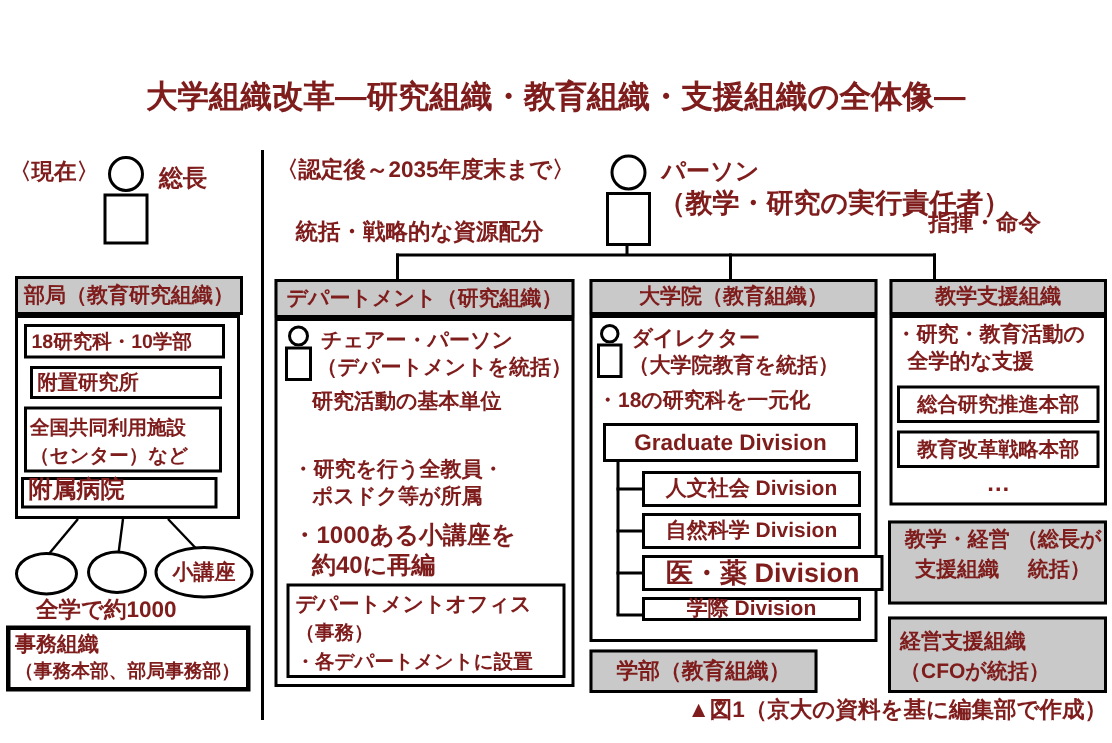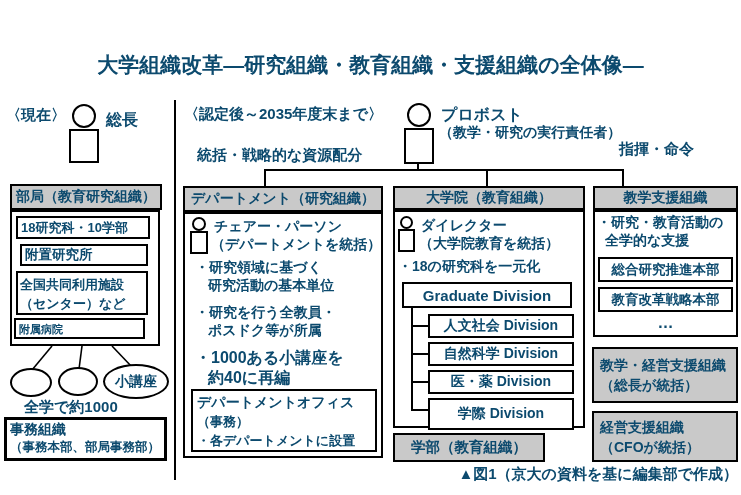--- a/index.html
+++ b/index.html
@@ -1,17 +1,17 @@
 <!DOCTYPE html>
 <html><head>
 <meta charset="utf-8">
 <style>
   *{box-sizing:border-box;margin:0;padding:0}
   body{margin:0;background:#fff}
-  #page{position:relative;width:741px;height:495px;background:#fff;color:#0c4a6e;
+  #page{position:relative;width:741px;height:495px;background:#fff;color:#7f1d1d;
         font-family:"Liberation Sans","DejaVu Sans",sans-serif;font-weight:bold;overflow:hidden}
   .ln{position:absolute;background:#000}
   .hdr{position:absolute;background:#c9c9c9;border:2px solid #000;display:flex;align-items:center;justify-content:center;text-align:center}
   .box{position:absolute;background:#fff;border:2px solid #000}
   .cbox{display:flex;align-items:center;justify-content:center;text-align:center}
   .lbox{display:flex;align-items:flex-end;padding-left:3px}
   .oval{position:absolute;border:2px solid #000;border-radius:50%;background:#fff;display:flex;align-items:center;justify-content:center}
   .txt{position:absolute;white-space:nowrap;line-height:1.26}
   .head{position:absolute;border:2px solid #000;border-radius:50%;background:#fff}
   .torso{position:absolute;border:2px solid #000;background:#fff}
@@ -32,22 +32,22 @@
   <div class="torso" style="left:69px;top:129px;width:30px;height:34px"></div>
   <div class="txt" style="left:106px;top:110px;font-size:16px">総長</div>
 
   <div class="ln" style="left:174px;top:100px;width:2px;height:380px"></div>
 
   <div class="txt" style="left:184px;top:105px;font-size:15px">〈認定後～2035年度末まで〉</div>
   <div class="txt" style="left:197px;top:146px;font-size:15px">統括・戦略的な資源配分</div>
 
   <div class="head" style="left:407px;top:103px;width:24px;height:24px"></div>
   <div class="torso" style="left:404px;top:128px;width:30px;height:36px"></div>
-  <div class="txt" style="left:441px;top:105px;font-size:16px">プロボスト</div>
-  <div class="txt" style="left:439px;top:124px;font-size:14px">（教学・研究の実行責任者）</div>
+  <div class="txt" style="left:441px;top:105px;font-size:16px">パーソン</div>
+  <div class="txt" style="left:439px;top:124px;font-size:18px">（教学・研究の実行責任者）</div>
   <div class="txt" style="left:619px;top:140px;font-size:15px">指揮・命令</div>
 
   <div class="ln" style="left:417px;top:162px;width:2px;height:8px"></div>
   <div class="ln" style="left:264px;top:169px;width:360px;height:2px"></div>
   <div class="ln" style="left:264px;top:169px;width:2px;height:18px"></div>
   <div class="ln" style="left:486px;top:169px;width:2px;height:18px"></div>
   <div class="ln" style="left:622px;top:169px;width:2px;height:18px"></div>
 
   <div class="hdr" style="left:10px;top:184px;width:152px;height:26px;font-size:14px">
     <span>部局（教育研究組織）</span>
@@ -56,21 +56,21 @@
   <div class="box lbox" style="left:16px;top:216px;width:134px;height:23px;font-size:13px">
     <span>18研究科・10学部</span>
   </div>
   <div class="box lbox" style="left:20px;top:244px;width:128px;height:22px;font-size:13.5px">
     <span>附置研究所</span>
   </div>
   <div class="box bl" style="left:16px;top:271px;width:132px;height:44px;font-size:13px;line-height:19px;padding:2px 0 0 2px">
     <span>全国共同利用施設</span>
     <span>（センター）など</span>
   </div>
-  <div class="box lbox" style="left:14px;top:318px;width:131px;height:21px;font-size:11px">
+  <div class="box lbox" style="left:14px;top:318px;width:131px;height:21px;font-size:16px">
     <span>附属病院</span>
   </div>
 
   <svg style="left:0;top:344px" width="180" height="28">
     <line x1="52" y1="2" x2="32" y2="26" stroke="#000" stroke-width="1.6"></line>
     <line x1="82" y1="2" x2="79" y2="25" stroke="#000" stroke-width="1.6"></line>
     <line x1="112" y1="2" x2="132" y2="23" stroke="#000" stroke-width="1.6"></line>
   </svg>
 
   <div class="oval" style="left:10px;top:368px;width:42px;height:29px"></div>
@@ -88,21 +88,20 @@
   <div class="hdr" style="left:183px;top:186px;width:200px;height:26px;font-size:14px">
     <span>デパートメント（研究組織）</span>
   </div>
   <div class="box" style="left:183px;top:212px;width:200px;height:246px"></div>
   <div class="head" style="left:192px;top:217px;width:14px;height:14px"></div>
   <div class="torso" style="left:190px;top:231px;width:18px;height:23px"></div>
   <div class="txt" style="left:214px;top:218px;font-size:14px">チェアー・パーソン</div>
   <div class="txt" style="left:211px;top:236px;font-size:14px">（デパートメントを統括）</div>
 
   <div class="txt bl" style="left:195px;top:259px;font-size:14px">
-    <span>・研究領域に基づく</span>
     <span class="ind">研究活動の基本単位</span>
   </div>
   <div class="txt bl" style="left:195px;top:304px;font-size:14px">
     <span>・研究を行う全教員・</span>
     <span class="ind">ポスドク等が所属</span>
   </div>
   <div class="txt bl" style="left:195px;top:348px;font-size:16px">
     <span>・1000ある小講座を</span>
     <span class="ind">約40に再編</span>
   </div>
@@ -132,24 +131,24 @@
   <div class="ln" style="left:411px;top:353px;width:17px;height:2px"></div>
   <div class="ln" style="left:411px;top:381px;width:17px;height:2px"></div>
   <div class="ln" style="left:411px;top:409px;width:17px;height:2px"></div>
 
   <div class="box cbox" style="left:428px;top:314px;width:146px;height:24px;font-size:14px">
     <span>人文社会 Division</span>
   </div>
   <div class="box cbox" style="left:428px;top:342px;width:146px;height:24px;font-size:14px">
     <span>自然科学 Division</span>
   </div>
-  <div class="box cbox" style="left:428px;top:370px;width:146px;height:24px;font-size:14px">
+  <div class="box cbox" style="left:428px;top:370px;width:161px;height:24px;font-size:18px">
     <span>医・薬 Division</span>
   </div>
-  <div class="box cbox" style="left:428px;top:398px;width:146px;height:32px;font-size:14px">
+  <div class="box cbox" style="left:428px;top:398px;width:146px;height:16px;font-size:14px">
     <span>学際 Division</span>
   </div>
 
   <div class="hdr" style="left:393px;top:433px;width:152px;height:29px;font-size:14.5px">
     <span>学部（教育組織）</span>
   </div>
 
   <div class="hdr" style="left:593px;top:186px;width:145px;height:24px;font-size:14px">
     <span>教学支援組織</span>
   </div>
@@ -159,21 +158,21 @@
     <span class="ind8">全学的な支援</span>
   </div>
   <div class="box cbox" style="left:598px;top:257px;width:135px;height:25px;font-size:13.5px">
     <span>総合研究推進本部</span>
   </div>
   <div class="box cbox" style="left:598px;top:287px;width:135px;height:25px;font-size:13.5px">
     <span>教育改革戦略本部</span>
   </div>
   <div class="txt" style="left:593px;top:313px;width:145px;text-align:center;font-size:16px">…</div>
 
-  <div class="hdr bl" style="left:592px;top:347px;width:146px;height:56px;font-size:14px;line-height:20px;justify-content:flex-start;align-items:center;padding-left:6px;flex-direction:column;justify-content:center;align-items:flex-start">
+  <div class="hdr bl" style="left:592px;top:347px;width:146px;height:56px;font-size:14px;line-height:20px;justify-content:flex-start;align-items:center;padding-left:6px;flex-direction:row;justify-content:center;align-items:flex-start">
     <span>教学・経営支援組織</span>
     <span>（総長が統括）</span>
   </div>
   <div class="hdr bl" style="left:592px;top:411px;width:146px;height:51px;font-size:14px;line-height:20px;padding-left:6px;flex-direction:column;justify-content:center;align-items:flex-start">
     <span>経営支援組織</span>
     <span>（CFOが統括）</span>
   </div>
 
   <div class="txt" style="left:398px;top:465px;width:340px;text-align:right;font-size:15px">▲図1（京大の資料を基に編集部で作成）</div>
 

